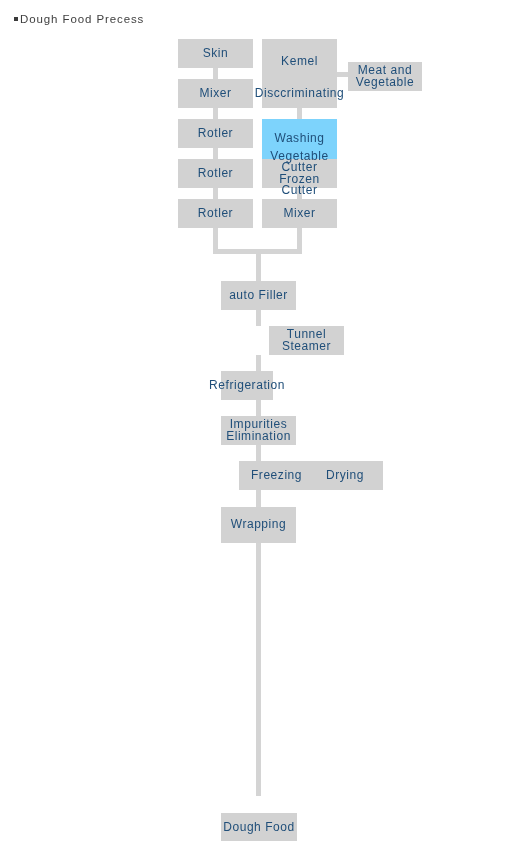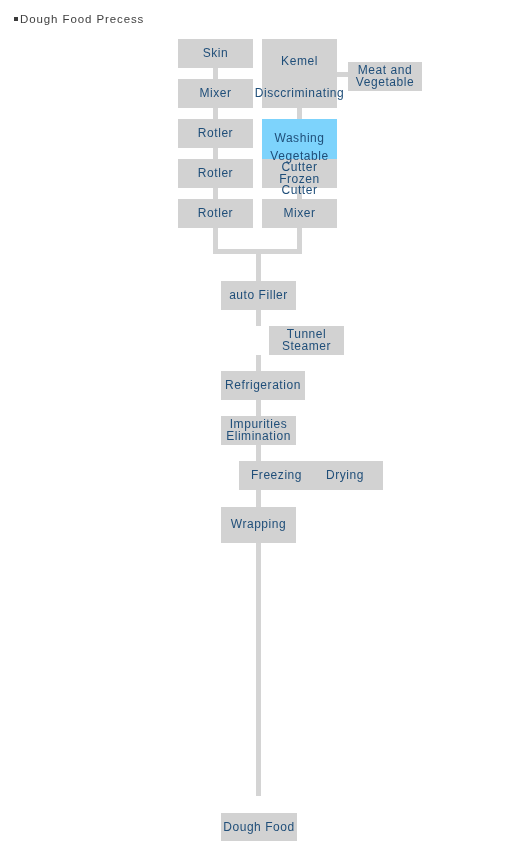--- a/index.html
+++ b/index.html
@@ -134,21 +134,21 @@
     </div>
     <div class="node" style="left: 348px; top: 62px; width: 74px; height: 29px; background: rgb(210, 210, 210); color: rgb(31, 78, 121);">
       <div><span>Meat and</span><br><span class="line2">Vegetable</span></div>
     </div>
     <div class="node" style="left: 221px; top: 281px; width: 75px; height: 29px; background: rgb(210, 210, 210); color: rgb(31, 78, 121);">
       <div>auto Filler</div>
     </div>
     <div class="node" style="left: 221px; top: 326px; width: 75px; height: 29px; background: rgb(210, 210, 210); color: rgb(31, 78, 121); margin-left: 48px;">
       <div>Tunnel Steamer</div>
     </div>
-    <div class="node" style="left: 221px; top: 371px; width: 84px; height: 29px; background: rgb(210, 210, 210); color: rgb(31, 78, 121);">
+    <div class="node" style="left: 221px; top: 371px; width: 52px; height: 29px; background: rgb(210, 210, 210); color: rgb(31, 78, 121);">
       <div>Refrigeration</div>
     </div>
     <div class="node" style="left: 221px; top: 416px; width: 75px; height: 29px; background: rgb(210, 210, 210); color: rgb(31, 78, 121);">
       <div><span>Impurities</span><br><span class="line2">Elimination</span></div>
     </div>
     <div class="node" style="left: 239px; top: 461px; width: 75px; height: 29px; background: rgb(210, 210, 210); color: rgb(31, 78, 121);">
       <div>Freezing</div>
     </div>
     <div class="node" style="left: 221px; top: 507px; width: 75px; height: 36px; background: rgb(210, 210, 210); color: rgb(31, 78, 121);">
       <div>Wrapping</div>

